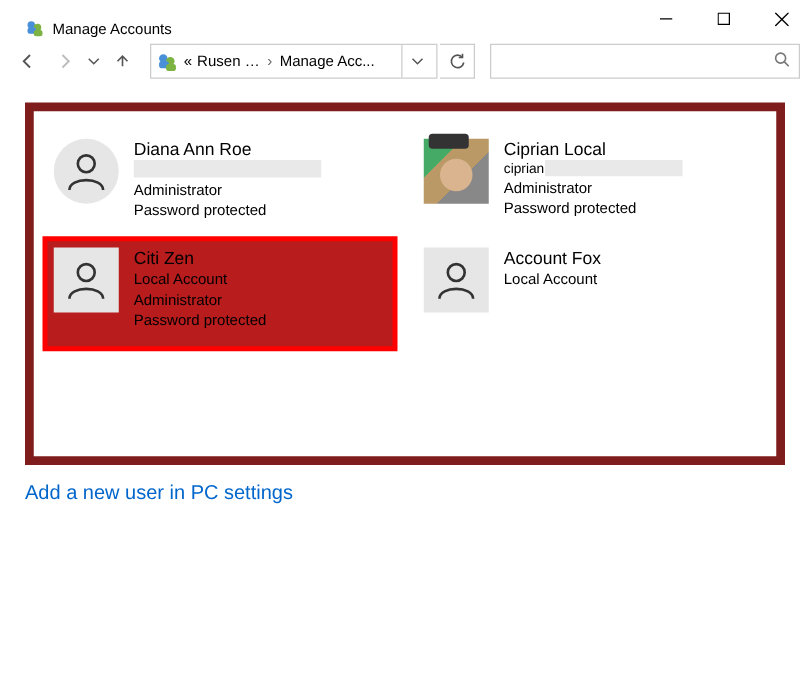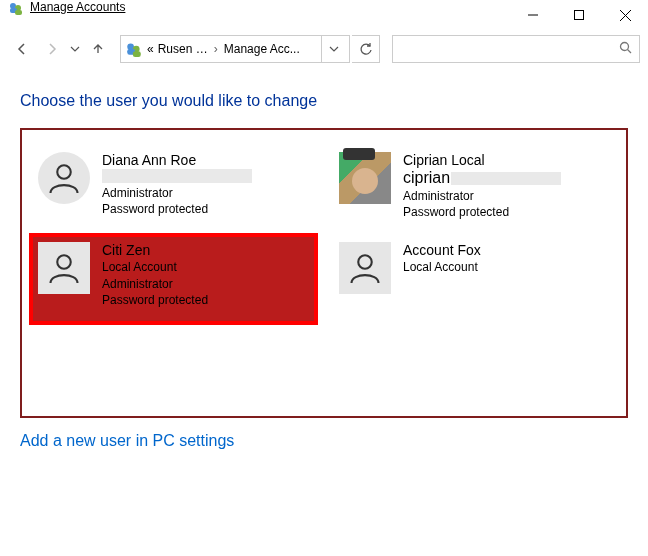--- a/index.html
+++ b/index.html
@@ -8,24 +8,23 @@
     font-family: "Segoe UI", Arial, sans-serif;
     font-size: 12px;
     color: #000;
     background: #fff;
     width: 648px; height: 556px;
     overflow: hidden;
   }
   .titlebar {
     height: 30px;
     display: flex;
-    align-items: flex-start;
-    padding-left: 8px;
+    align-items: flex-end;
+    padding-left: 20px;
     position: relative;
-    text-decoration: underline;
   }
   .titlebar-icon {
     width: 16px; height: 16px;
     margin-right: 6px;
     display: inline-flex;
     align-items: center;
     justify-content: center;
   }
   .titlebar-title {
     font-size: 12px;
@@ -108,21 +107,21 @@
   .content {
     padding: 14px 20px 10px 20px;
   }
   .page-heading {
     color: #003399;
     font-size: 16px;
     margin: 10px 0 18px 0;
     font-weight: 400;
   }
   .accounts-box {
-    border: 2px solid #7f1d1d;
+    border: 7px solid #7f1d1d;
     padding: 16px 10px 16px 10px;
     height: 290px;
   }
   .accounts-grid {
     display: grid;
     grid-template-columns: 1fr 1fr;
     gap: 10px 18px;
   }
   .account {
     display: flex;
@@ -163,21 +162,21 @@
     width:32px; height:12px; background:#333; border-radius:3px;
   }
   .account-info { display:flex; flex-direction:column; }
   .account-name { font-size: 14px; color:#000; margin-bottom:1px; }
   .account-email-redacted {
     width: 150px; height: 14px;
     background: #e9e9e9;
     margin-bottom: 2px;
   }
   .account-email-partial {
-    font-size: 16px; color:#000; margin-bottom:1px;
+    font-size: 11px; color:#000; margin-bottom:1px;
     display:flex; align-items:center;
   }
   .account-email-partial .redact {
     width: 110px; height: 13px; background:#e9e9e9; margin-left:1px;
   }
   .account-line { font-size: 12px; color:#000; line-height:1.35; }
   .addlink {
     margin-top: 14px;
     color: #0066cc;
     font-size: 16px;
@@ -270,21 +269,20 @@
     <span>
       <svg width="14" height="14">
           <circle cx="5.5" cy="5.5" r="4" fill="none" stroke="#777" stroke-width="1.3"></circle>
           <line x1="8.5" y1="8.5" x2="12" y2="12" stroke="#777" stroke-width="1.3"></line>
         </svg>
     </span>
   </div>
 </div>
 
 <div class="content">
-  <div class="page-heading">Choose the user you would like to change</div>
 
   <div class="accounts-box">
     <div class="accounts-grid" id="accounts-grid">
         <div class="account">
           <div class="avatar">
             <svg viewBox="0 0 24 24">
               <circle cx="12" cy="8" r="4.5" fill="none" stroke="#333" stroke-width="1.4"></circle>
               <path d="M3 22 C3 15 21 15 21 22" fill="none" stroke="#333" stroke-width="1.4"></path>
             </svg>
           </div>

